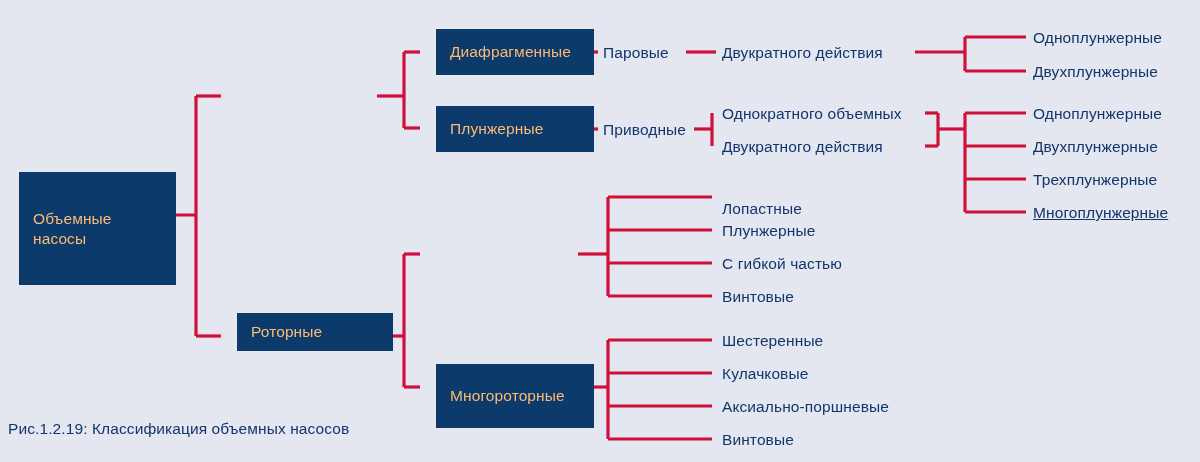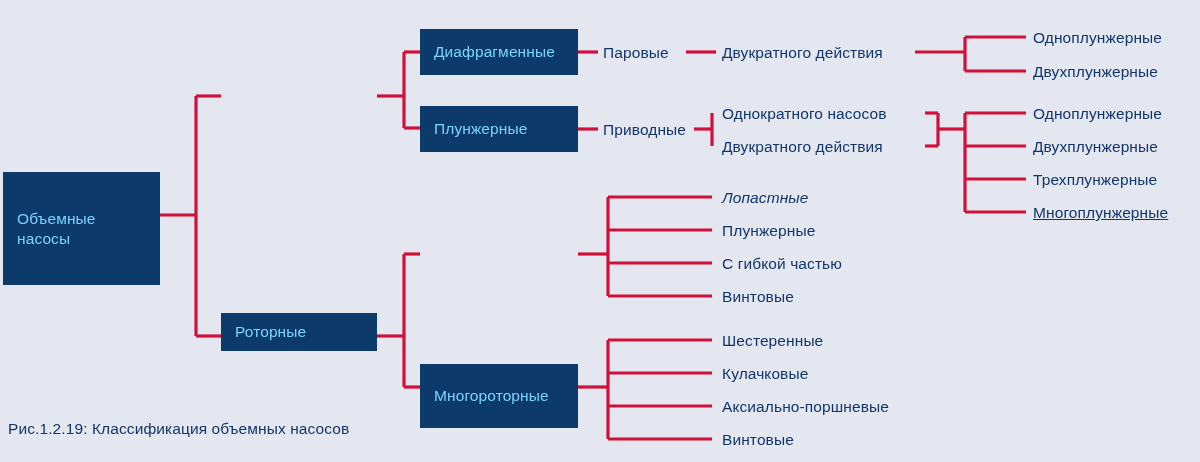--- a/index.html
+++ b/index.html
@@ -23,30 +23,31 @@
     position: absolute;
     left: 0;
     top: 0;
     width: 1200px;
     height: 462px;
     pointer-events: none;
   }
   .node-box {
     position: absolute;
     background: #0b3a6b;
-    color: #7dd3fc;
+    color: #fdba74;
     font-size: 15.5px;
     line-height: 1.28;
     font-weight: normal;
     display: flex;
     align-items: center;
     box-sizing: border-box;
     padding: 4px 14px;
     letter-spacing: 0.1px;
     z-index: 2;
+    margin-left: 16px;
   }
   .leaf-label {
     position: absolute;
     color: #12366b;
     font-size: 15.5px;
     line-height: 1;
     white-space: nowrap;
     letter-spacing: 0.1px;
     z-index: 2;
   }
@@ -146,37 +147,37 @@
   <div class="node-box" style="left:420px; top:364px; width:158px; height:64px;">
     <span>Многороторные</span>
   </div>
 
   <div class="leaf-label" style="left:603px; top:45px;">Паровые</div>
 
   <div class="leaf-label" style="left:603px; top:122px;">Приводные</div>
 
   <div class="leaf-label" style="left:722px; top:45px;">Двукратного действия</div>
 
-  <div class="leaf-label" style="left:722px; top:106px;">Однократного насосов</div>
+  <div class="leaf-label" style="left:722px; top:106px;">Однократного объемных</div>
 
   <div class="leaf-label" style="left:722px; top:139px;">Двукратного действия</div>
 
   <div class="leaf-label" style="left:1033px; top:30px;">Одноплунжерные</div>
 
   <div class="leaf-label" style="left:1033px; top:64px;">Двухплунжерные</div>
 
   <div class="leaf-label" style="left:1033px; top:106px;">Одноплунжерные</div>
 
   <div class="leaf-label" style="left:1033px; top:139px;">Двухплунжерные</div>
 
   <div class="leaf-label" style="left:1033px; top:172px;">Трехплунжерные</div>
 
   <div class="leaf-label" style="left:1033px; top:205px;text-decoration:underline;">Многоплунжерные</div>
 
-  <div class="leaf-label" style="left:722px; top:190px;font-style:italic;">Лопастные</div>
+  <div class="leaf-label" style="left:722px; top:201px;">Лопастные</div>
 
   <div class="leaf-label" style="left:722px; top:223px;">Плунжерные</div>
 
   <div class="leaf-label" style="left:722px; top:256px;">С гибкой частью</div>
 
   <div class="leaf-label" style="left:722px; top:289px;">Винтовые</div>
 
   <div class="leaf-label" style="left:722px; top:333px;">Шестеренные</div>
 
   <div class="leaf-label" style="left:722px; top:366px;">Кулачковые</div>

